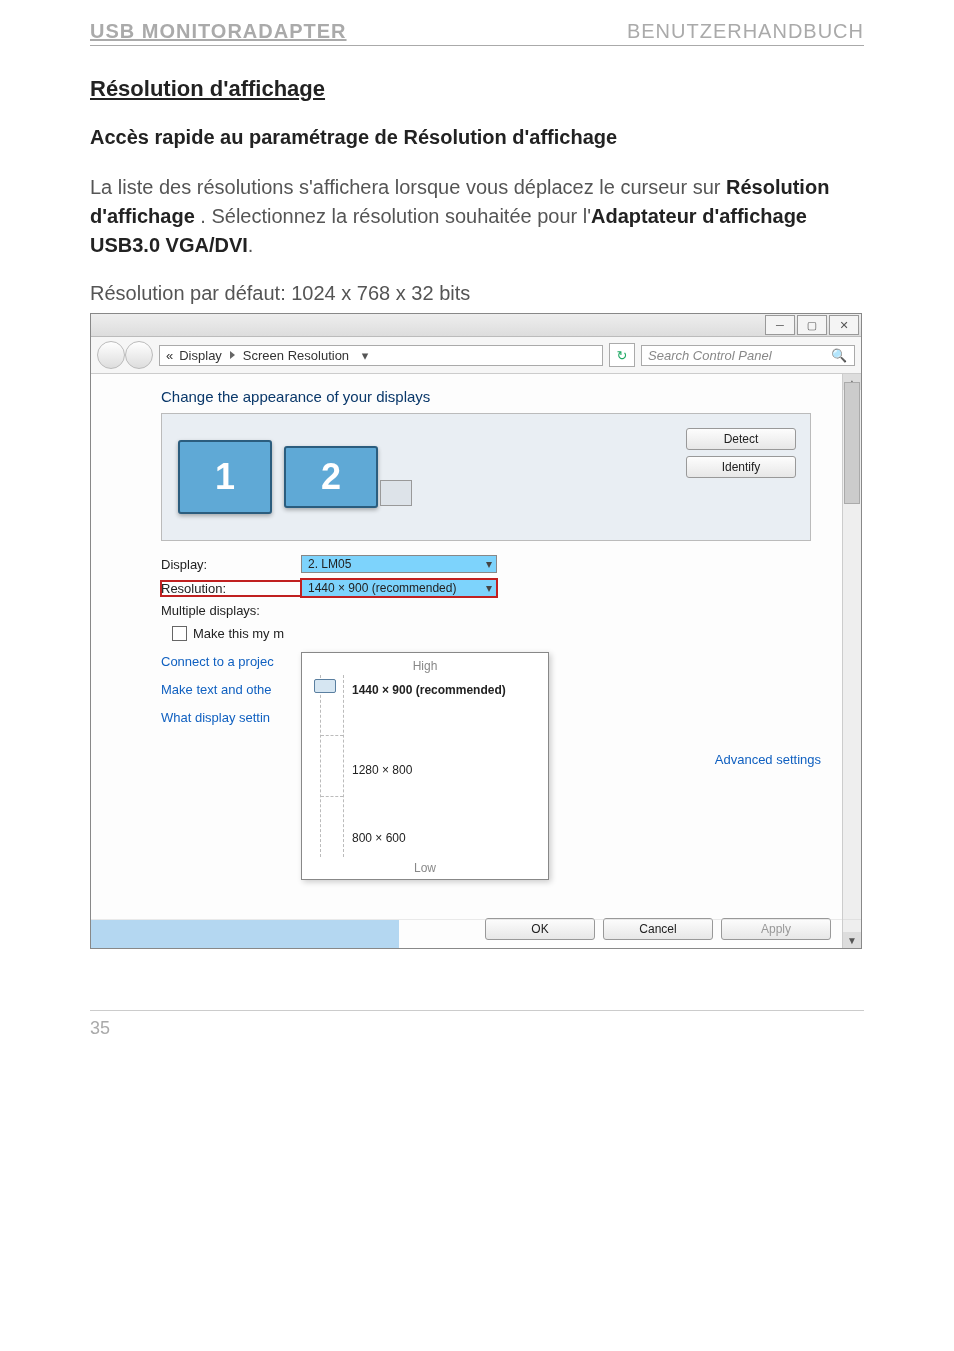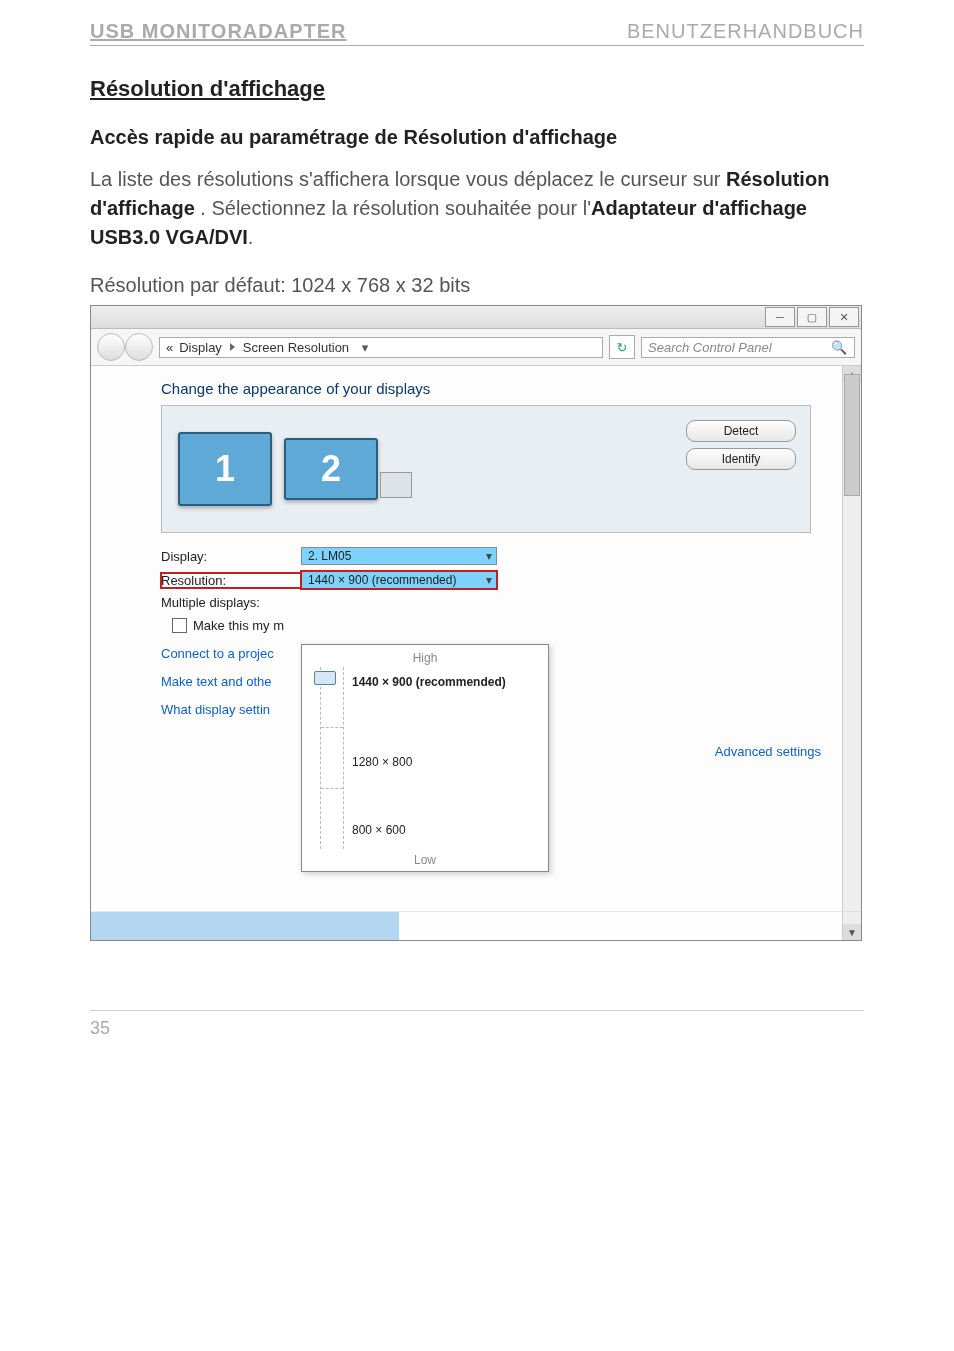--- a/index.html
+++ b/index.html
@@ -38,21 +38,21 @@
   h2.section-title {
     font-size: 22px;
     font-weight: bold;
     margin: 30px 0 10px 0;
     color: #222;
     text-decoration: underline;
   }
   h3.subheading {
     font-size: 20px;
     font-weight: bold;
-    margin: 24px 0 16px 0;
+    margin: 24px 0 24px 0;
     color: #222;
   }
   p.body-text {
     font-size: 20px;
     line-height: 1.45;
     color: #555;
     margin: 4px 0 10px 0;
   }
   p.body-text .bold { font-weight: bold; color:#222; }
   p.default-res {
@@ -157,21 +157,21 @@
   .mon2 .grid-icon{
     position:absolute;right:-36px;bottom:0;
     width:30px;height:24px;background:#dde3e9;border:1px solid #999;
   }
   .btn {
     display:inline-block;
     min-width:80px;
     text-align:center;
     padding:3px 14px;
     background:linear-gradient(#fdfdfd,#e7e7e7);
-    border:1px solid #999;border-radius:9px;
+    border:1px solid #999;border-radius:3px;
     font-size:12px;color:#222;
   }
   .btn.disabled{color:#999;}
   .side-btns{position:absolute;right:14px;top:14px;display:flex;flex-direction:column;gap:6px;}
 
   .form-grid{margin-top:14px;}
   .form-row{display:flex;align-items:center;margin:6px 0;}
   .form-row .lbl{width:140px;color:#222;font-size:13px;}
   .dd{
     border:1px solid #888;padding:1px 18px 1px 6px;
@@ -320,20 +320,25 @@
         </div>
         <div class="links-col">
           <div class="linklike">Connect to a projec</div>
           <div class="linklike">Make text and othe</div>
           <div class="linklike">What display settin</div>
         </div>
       </div>
 
       <div class="adv-link">Advanced settings</div>
 
+      <div class="bottom-btns">
+        <span class="btn">OK</span>
+        <span class="btn">Cancel</span>
+        <span class="btn disabled">Apply</span>
+      </div>
 
       <div style="height:210px;"></div>
       <div class="footer-shade"></div>
     </div>
 
     <div class="resolution-popup">
       <div class="top-lbl">High</div>
       <div class="slider-col">
         <div class="tick"></div>
           <div class="tick"></div>

